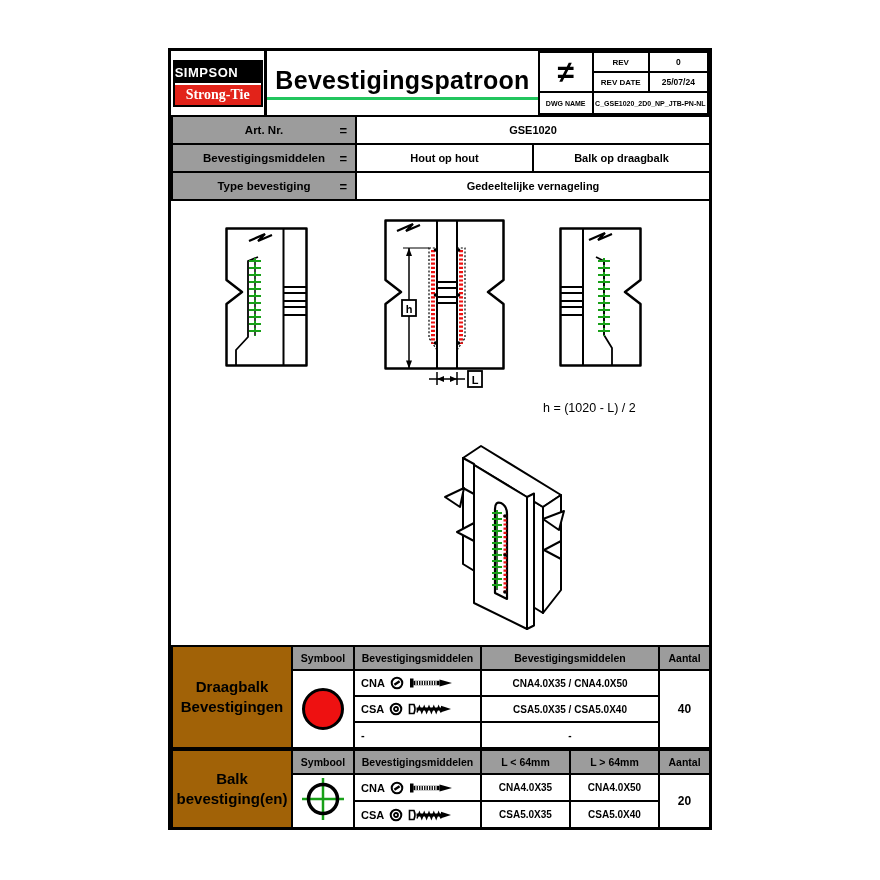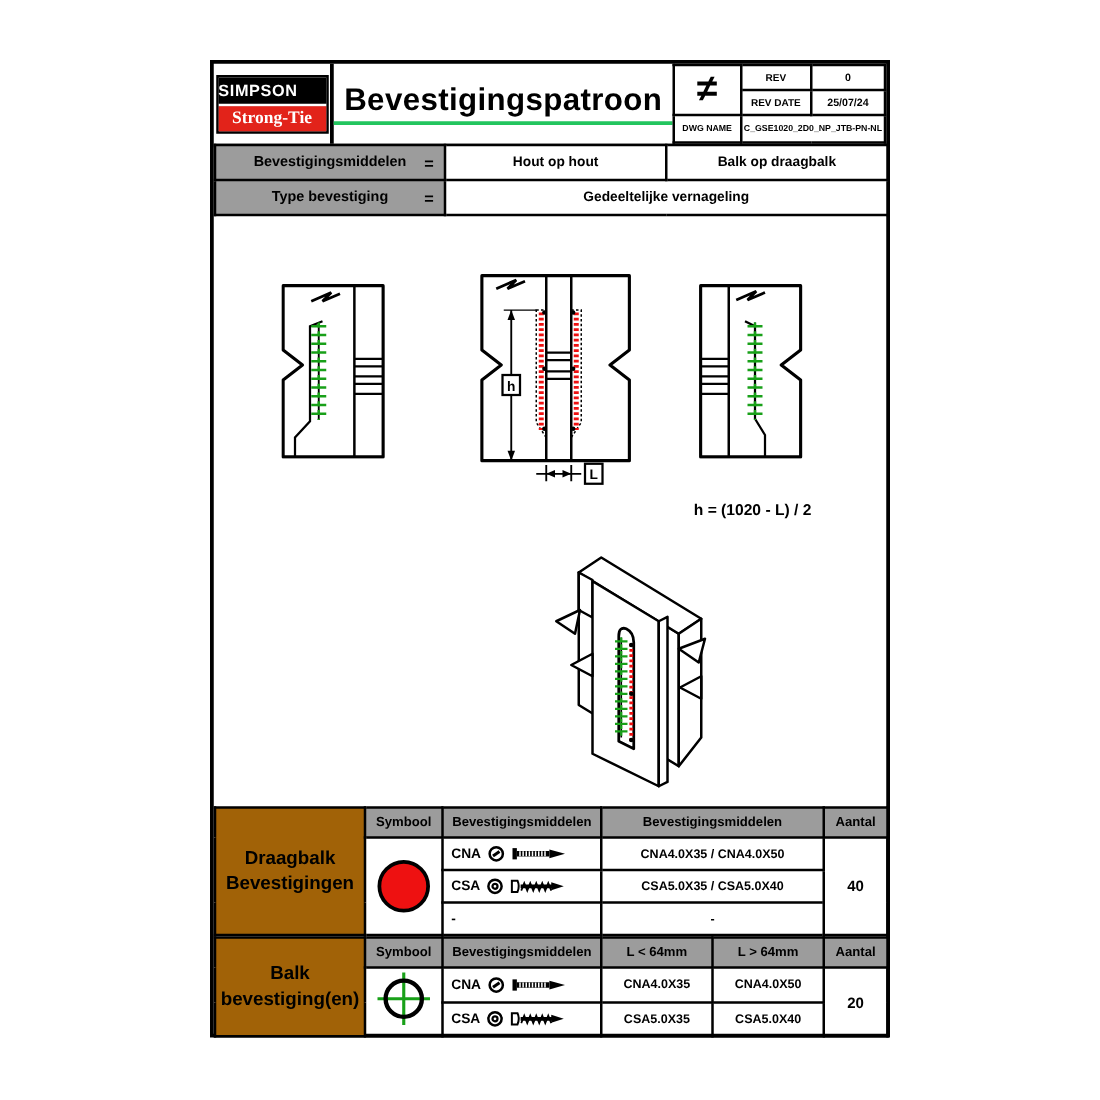--- a/index.html
+++ b/index.html
@@ -28,21 +28,21 @@
   table.info{position:absolute;left:0;top:64px;width:538px;border-collapse:collapse;table-layout:fixed;}
   table.info td{border:2.5px solid #000;height:26px;padding:0;vertical-align:middle;}
   td.ilabel{background:#9c9c9c;}
   .lwrap{display:flex;align-items:center;position:relative;height:100%;}
   .ltext{flex:1;text-align:center;font-weight:bold;font-size:11.5px;}
   .eq{position:absolute;right:8px;font-weight:bold;font-size:13px;}
   td.ival{text-align:center;font-weight:bold;font-size:11px;background:#fff;}
 
   
   .dwg-svg{position:absolute;}
-  .formula{position:absolute;left:384px;top:350px;font-size:12.5px;font-weight:bold;white-space:nowrap;}
+  .formula{position:absolute;left:372px;top:350px;font-size:12.5px;font-weight:normal;white-space:nowrap;}
   svg text{font-family:"Liberation Sans",sans-serif;font-weight:bold;fill:#000;}
 
   
   table.ft{position:absolute;left:0;border-collapse:collapse;table-layout:fixed;width:538px;}
   table.ft td{border:2.5px solid #000;padding:0;vertical-align:middle;}
   td.hgray{background:#9c9c9c;text-align:center;font-weight:bold;font-size:10.5px;height:22px;}
   td.rowlabel{background:#a16207;text-align:center;font-weight:bold;font-size:15px;line-height:1.35;}
   .fast{display:flex;align-items:center;gap:5px;padding:0 3px 0 6px;}
   .fcode{font-weight:bold;font-size:11px;}
   td.spec{text-align:center;font-weight:bold;font-size:10px;}
@@ -86,20 +86,29 @@
     </div>
   </div>
 
   <table class="info">
     <colgroup>
         <col style="width:184px">
         <col style="width:177px">
         <col style="width:177px">
       </colgroup>
     <tbody>
+        <tr>
+      <td class="ilabel">
+        <div class="lwrap">
+              <span class="ltext">Art. Nr.</span>
+              <span class="eq">=</span>
+            </div>
+      </td>
+      <td class="ival" colspan="2">GSE1020</td>
+    </tr>
     <tr>
       <td class="ilabel">
         <div class="lwrap">
               <span class="ltext">Bevestigingsmiddelen</span>
               <span class="eq">=</span>
             </div>
       </td>
       <td class="ival">Hout op hout</td>
       <td class="ival">Balk op draagbalk</td>
     </tr>

